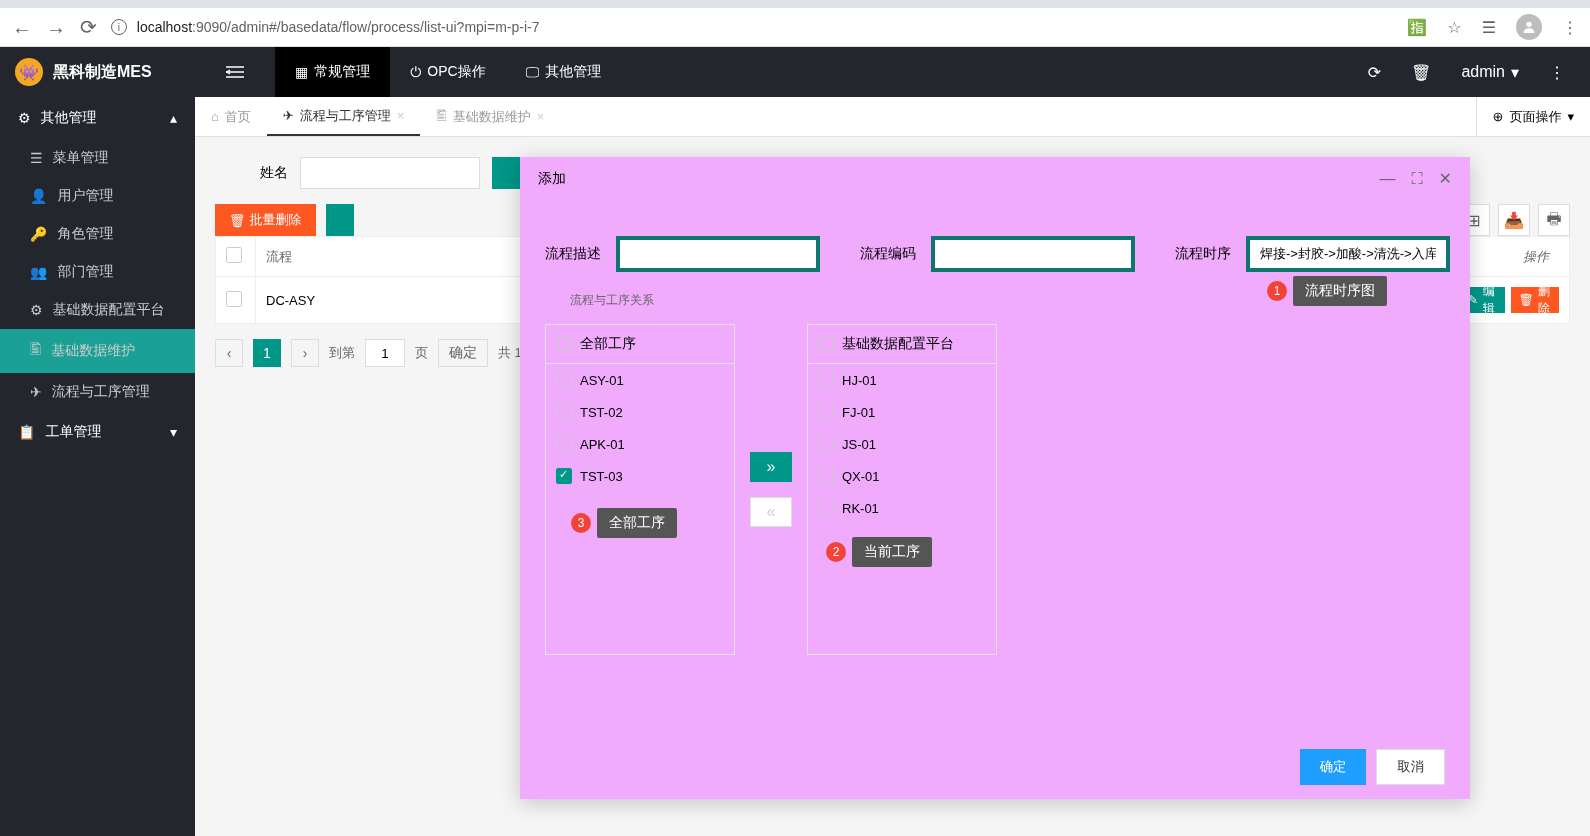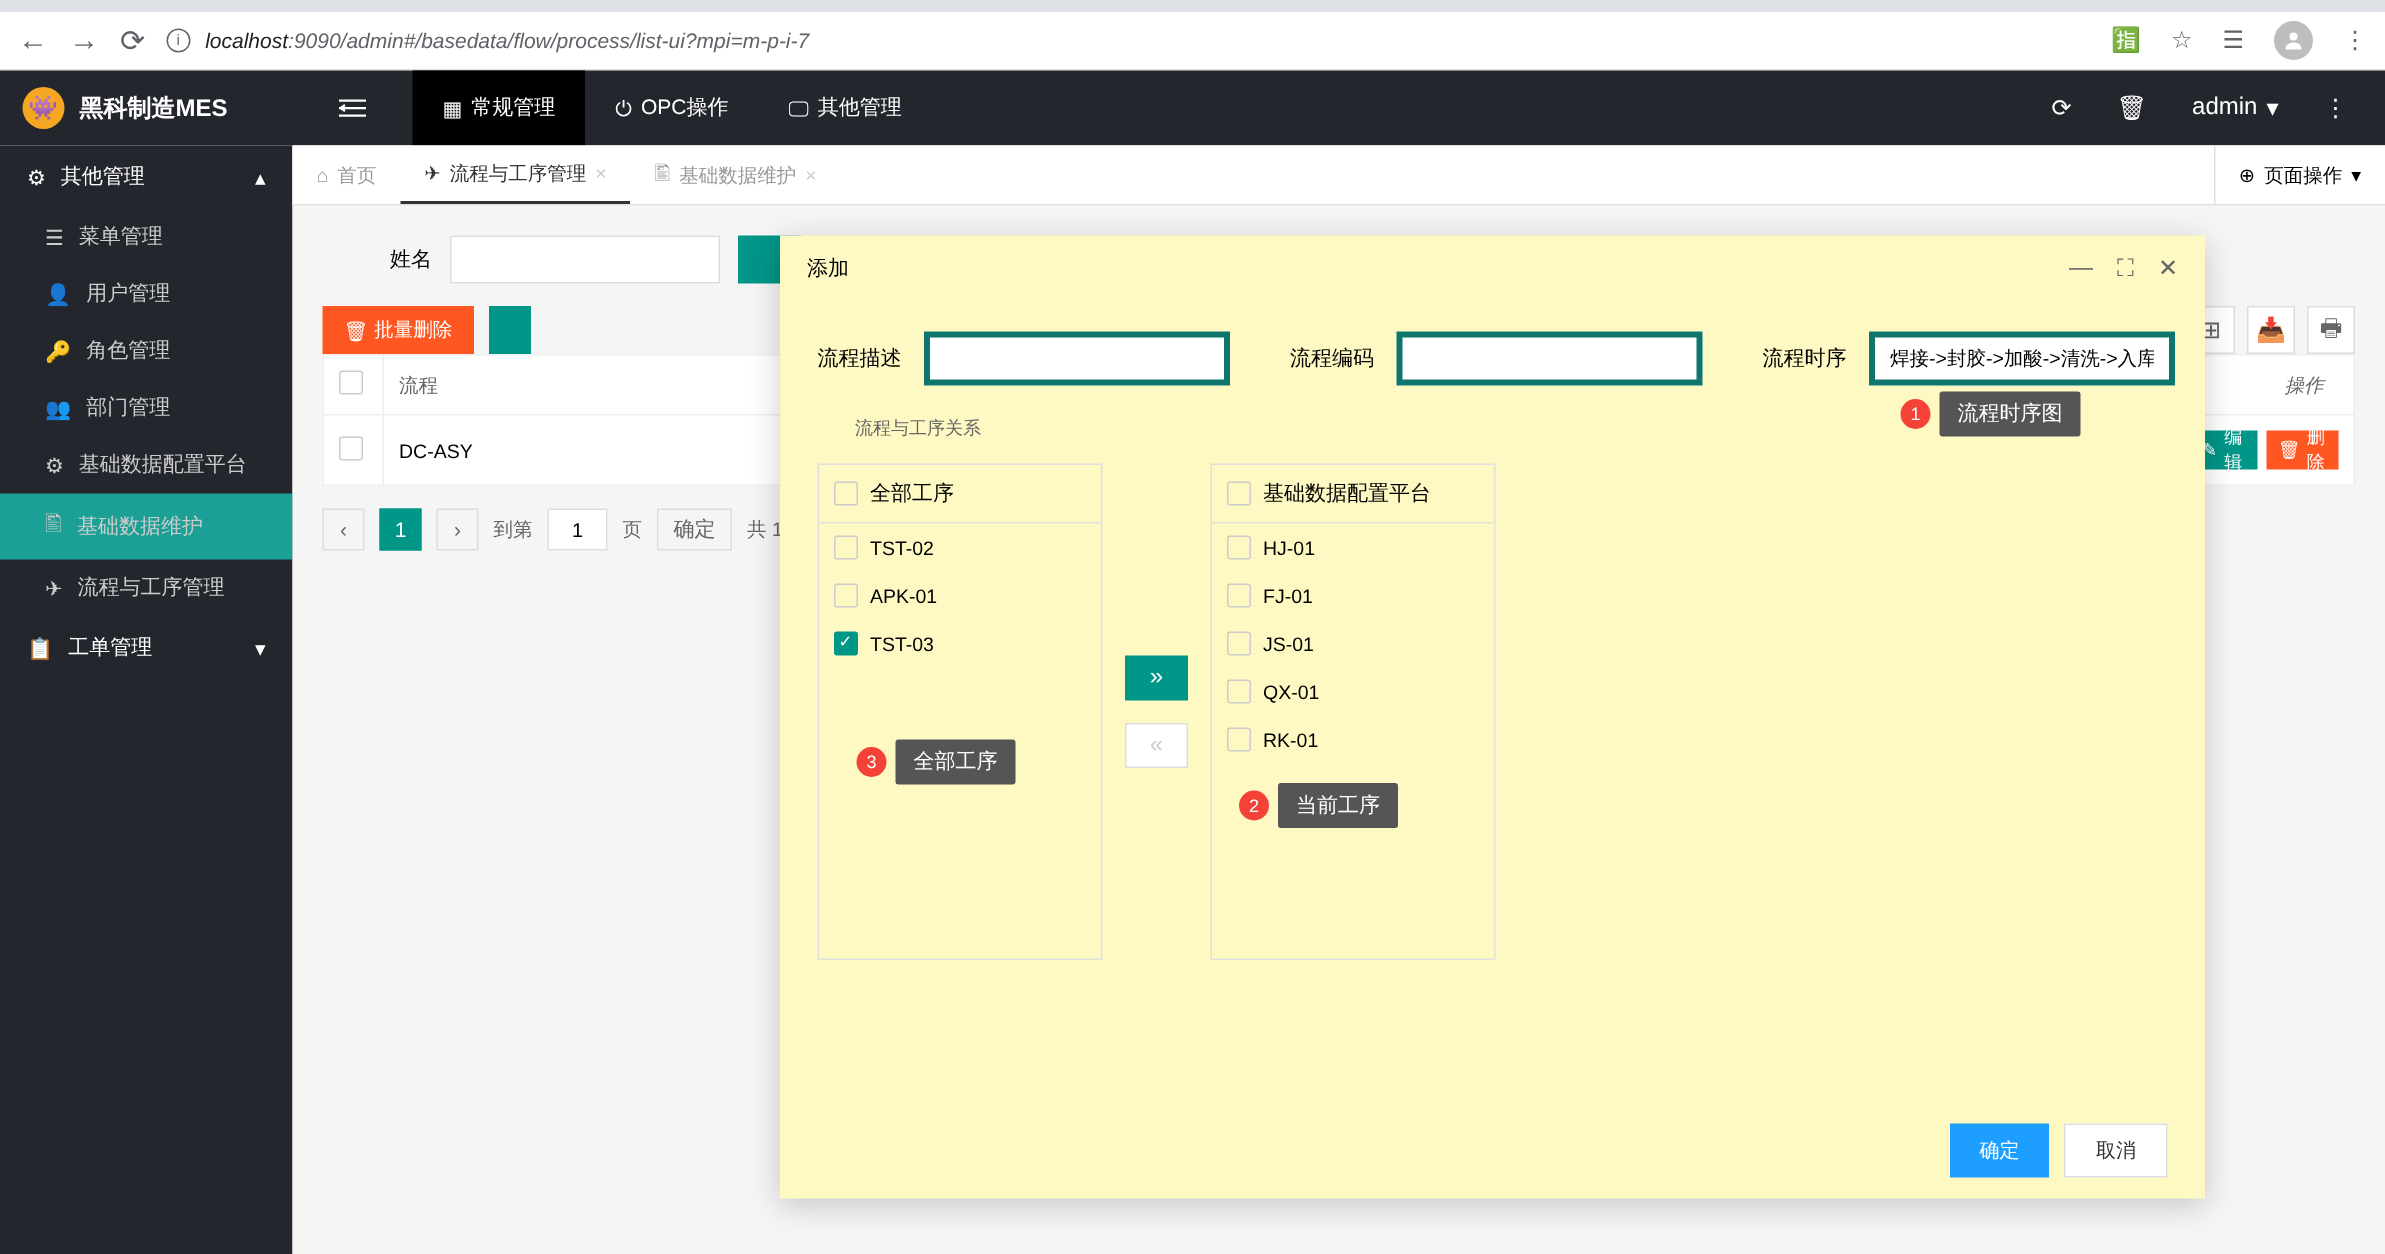--- a/index.html
+++ b/index.html
@@ -4,21 +4,21 @@
   <style>
     * { margin: 0; padding: 0; box-sizing: border-box; font-family: "Microsoft YaHei", Arial, sans-serif; }
     body { background: #f5f5f5; overflow: hidden; }
     
     
     .browser-tabs { background: #dee1e6; height: 8px; overflow: hidden; }
     .browser-bar { display: flex; align-items: center; padding: 6px 12px; background: #fff; border-bottom: 1px solid #e0e0e0; gap: 14px; }
     .nav-btn { color: #5f6368; font-size: 20px; cursor: pointer; user-select: none; }
     .url-bar { display: flex; align-items: center; flex: 1; gap: 10px; }
     .url-info-icon { width: 16px; height: 16px; border: 1px solid #5f6368; border-radius: 50%; display: flex; align-items: center; justify-content: center; font-size: 10px; color: #5f6368; }
-    .url-text { color: #202124; font-size: 14px; font-style: italic; }
+    .url-text { color: #202124; font-size: 14px; }
     .url-path { color: #5f6368; }
     .browser-actions { display: flex; gap: 20px; align-items: center; color: #5f6368; }
     .browser-actions > * { cursor: pointer; }
     .avatar-icon { width: 26px; height: 26px; border-radius: 50%; background: #bdbdbd; display: flex; align-items: center; justify-content: center; }
     
     
     .topnav { display: flex; background: #23262d; height: 50px; align-items: center; color: #fff; }
     .logo-area { display: flex; align-items: center; gap: 10px; width: 195px; padding-left: 15px; }
     .logo-circle { width: 28px; height: 28px; border-radius: 50%; background: #f5a623; display: flex; align-items: center; justify-content: center; font-size: 16px; }
     .logo-text { font-size: 16px; font-weight: bold; }
@@ -64,21 +64,21 @@
     .row-actions { display: flex; gap: 6px; }
     .btn-sm { height: 26px; padding: 0 8px; font-size: 12px; border: none; cursor: pointer; display: inline-flex; align-items: center; gap: 3px; }
     .btn-sm-green { background: #009688; color: #fff; }
     .btn-sm-red { background: #ff5722; color: #fff; }
     
     .pager { display: flex; align-items: center; gap: 10px; margin-top: 15px; font-size: 13px; color: #666; }
     .pager-btn { height: 28px; min-width: 28px; padding: 0 6px; border: 1px solid #ddd; display: flex; align-items: center; justify-content: center; cursor: pointer; font-size: 14px; }
     .pager-btn.active { background: #009688; color: #fff; border-color: #009688; }
     .pager-input { width: 40px; height: 28px; border: 1px solid #ddd; text-align: center; }
     .pager-select { height: 28px; border:1px solid #ddd; }
-    .modal { position: absolute; top: 60px; left: 325px; right: 120px; bottom: 40px; background: #fef9c3; box-shadow: 0 4px 20px rgba(0,0,0,0.2); display: flex; flex-direction: column; }
+    .modal { position: absolute; top: 60px; left: 325px; right: 120px; bottom: 40px; background: #f0abfc; box-shadow: 0 4px 20px rgba(0,0,0,0.2); display: flex; flex-direction: column; gap: 16px; }
     .modal-header { padding: 12px 18px; display: flex; align-items: center; justify-content: space-between; }
     .modal-title { font-size: 14px; }
     .modal-actions { display: flex; gap: 16px; align-items: center; color: #666; }
     .modal-actions > * { cursor: pointer; font-size: 16px; }
     .modal-body { flex: 1; padding: 20px 25px; overflow: auto; }
     .modal-footer { padding: 14px 25px; display: flex; justify-content: flex-end; gap: 10px; }
     .btn-primary { background: #1e9fff; color: #fff; height: 36px; padding: 0 20px; border: none; cursor: pointer; }
     .btn-default { background: #fff; color: #333; border: 1px solid #ddd; height: 36px; padding: 0 20px; cursor: pointer; }
     
     .form-row { display: flex; gap: 40px; margin-bottom: 20px; align-items: center; position: relative; }
@@ -332,20 +332,24 @@
         <div class="section-title">流程与工序关系</div>
         <div class="transfer">
           <div class="transfer-panel">
             <div class="transfer-header">
               <span class="checkbox"></span>
               <span>全部工序</span>
             </div>
             <div class="transfer-list" id="left-list">
                 <div class="transfer-item">
                   <span class="checkbox"></span>
+                  <span>ASY-01</span>
+                </div>
+                <div class="transfer-item">
+                  <span class="checkbox"></span>
                   <span>TST-02</span>
                 </div>
                 <div class="transfer-item">
                   <span class="checkbox"></span>
                   <span>APK-01</span>
                 </div>
                 <div class="transfer-item">
                   <span class="checkbox checked"></span>
                   <span>TST-03</span>
                 </div>

